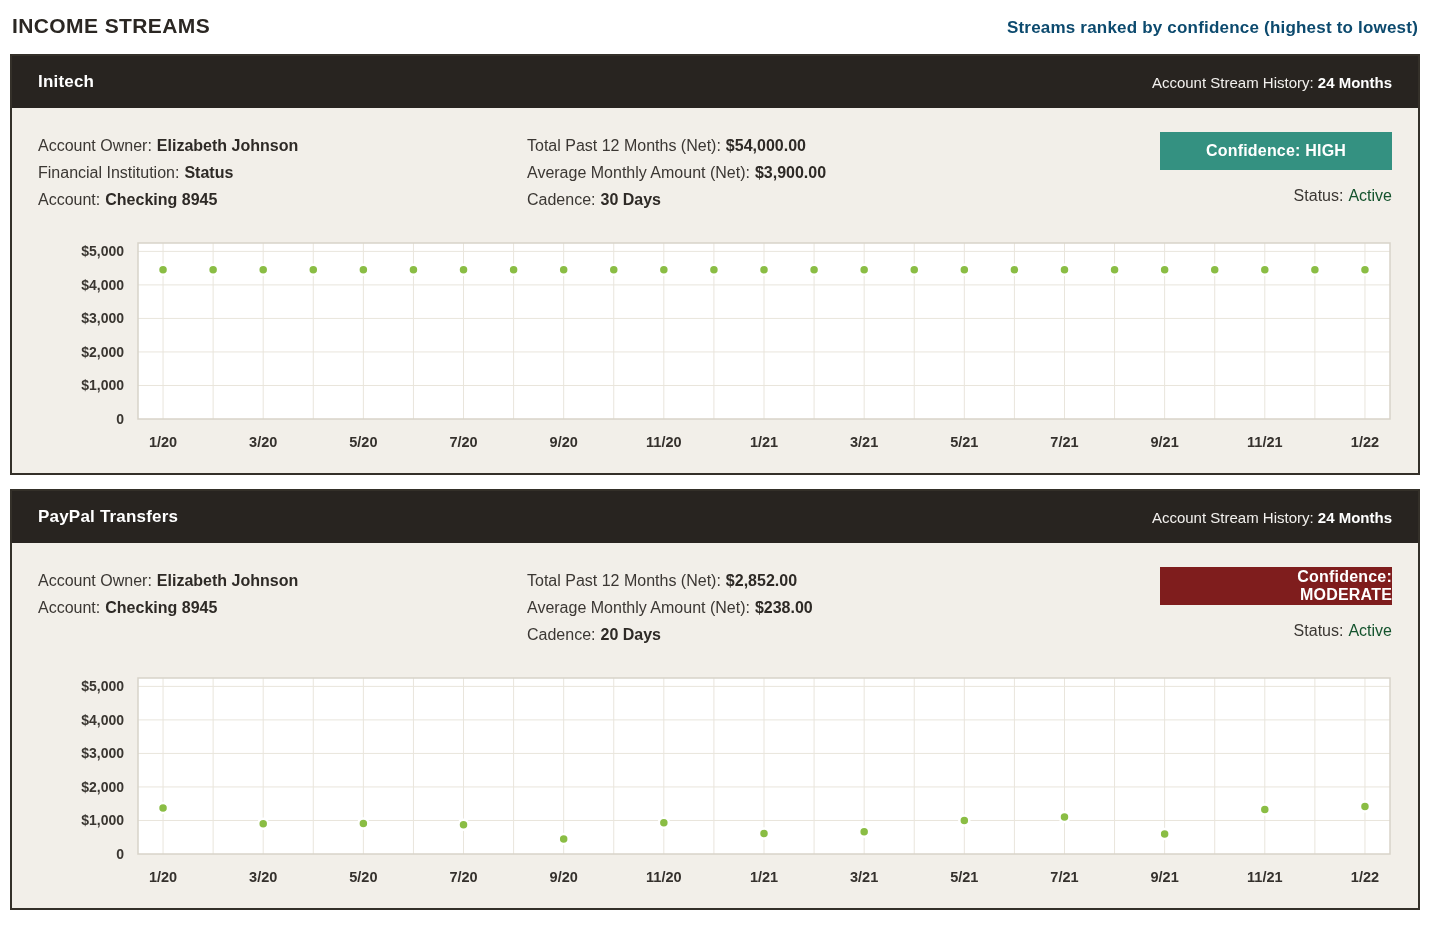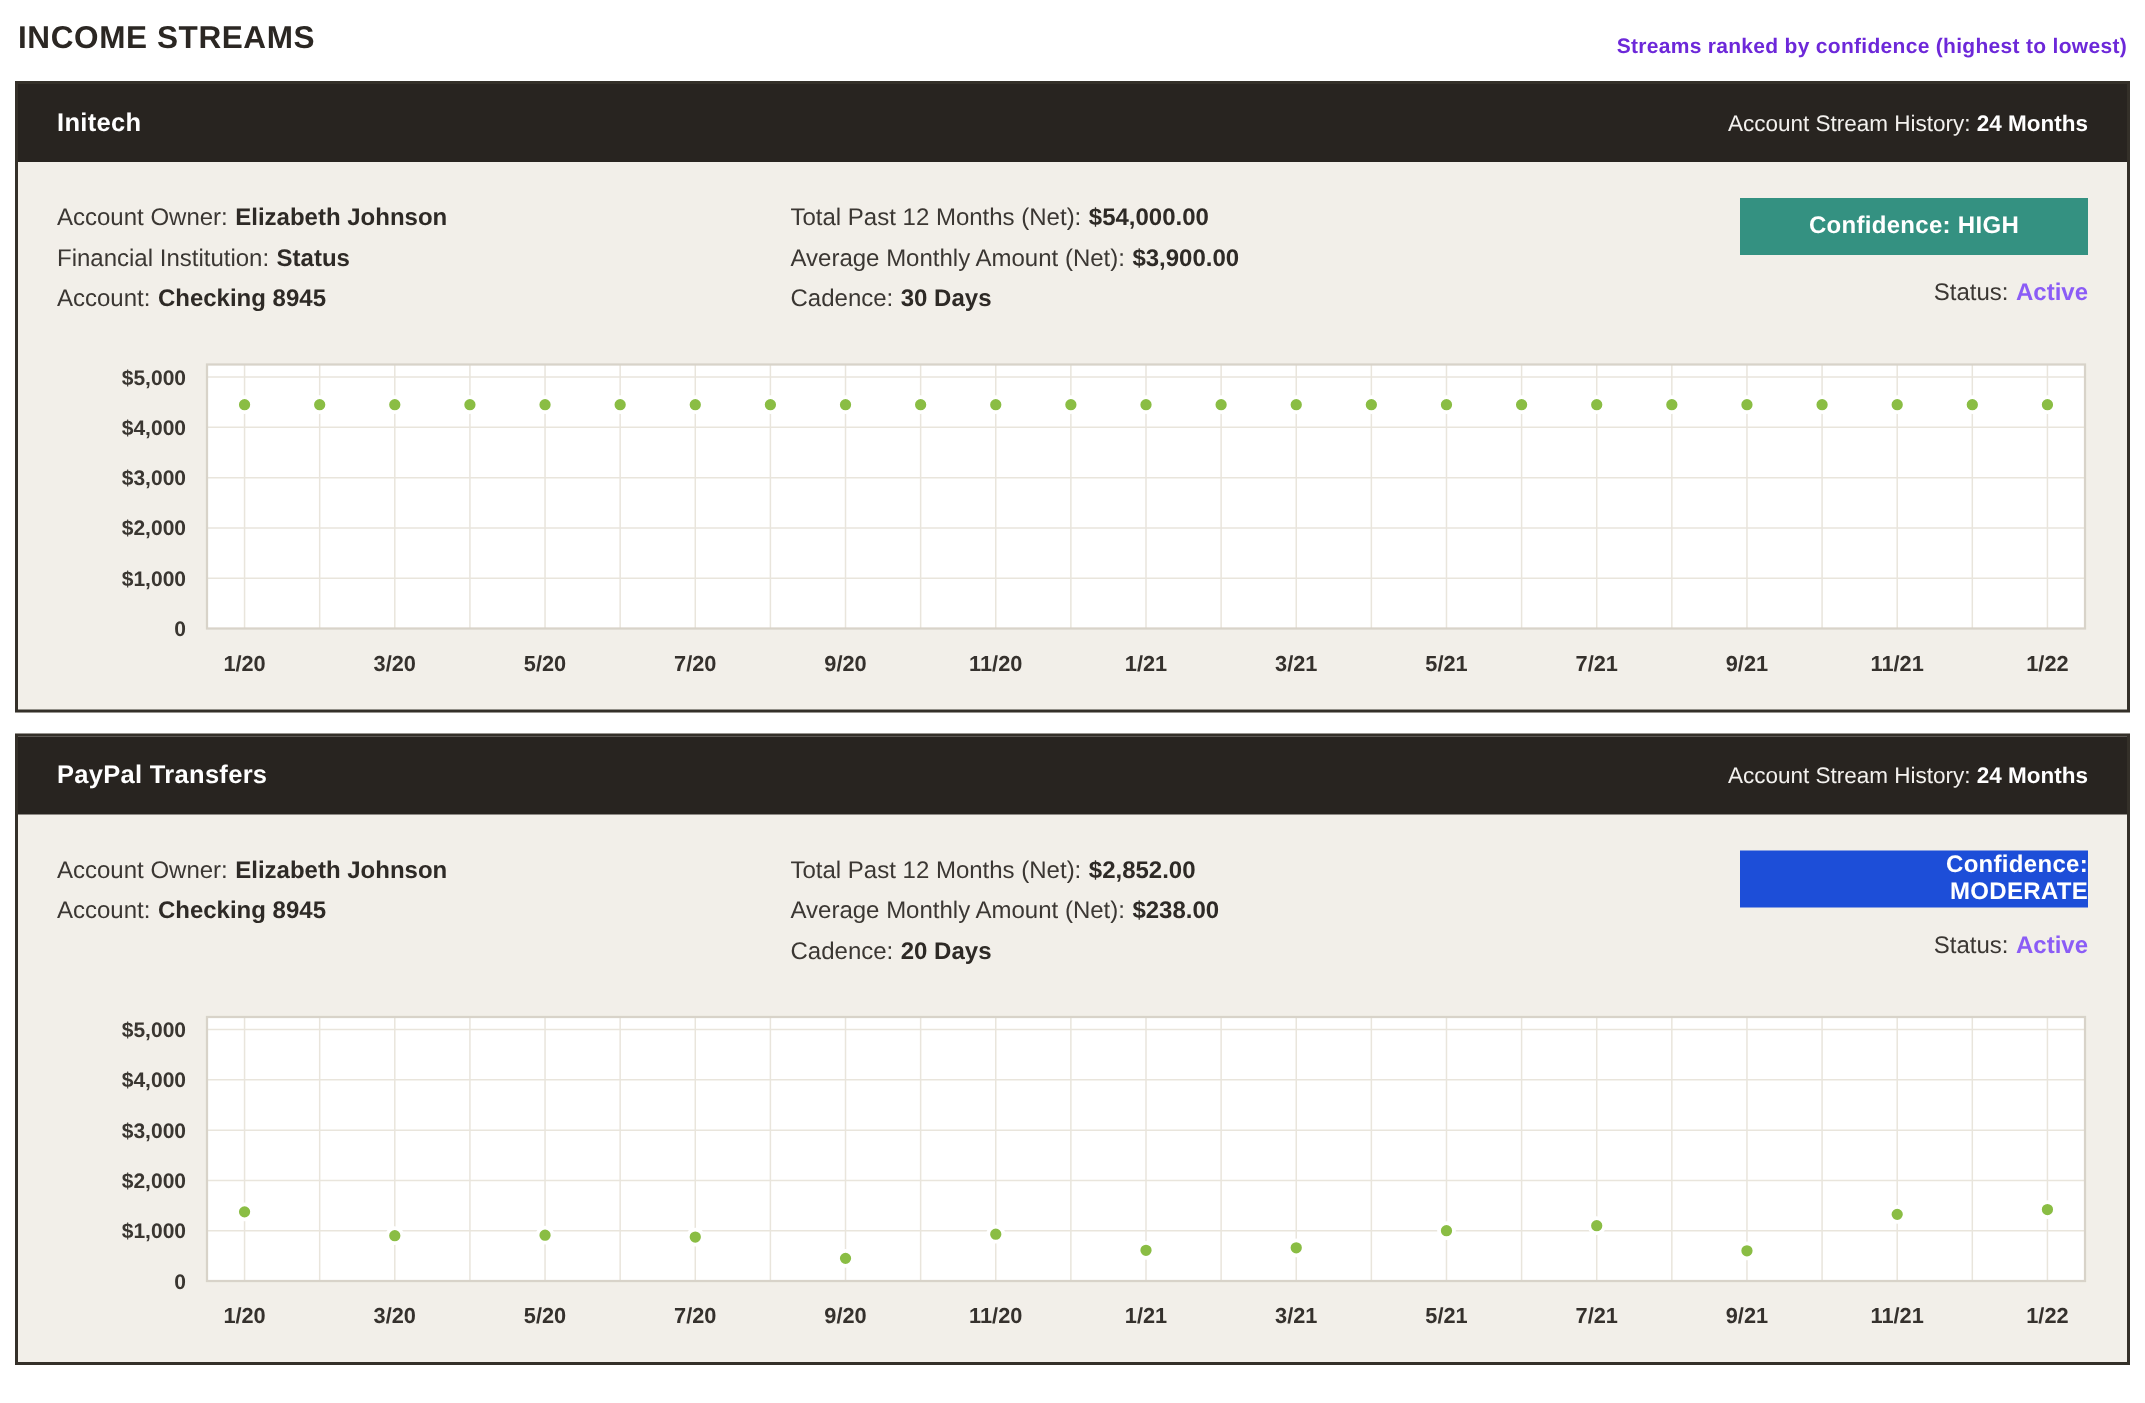--- a/index.html
+++ b/index.html
@@ -5,21 +5,21 @@
   html,body{margin:0;padding:0;background:#ffffff;}
   body{
     width:1430px;height:935px;box-sizing:border-box;
     font-family:"Liberation Sans",sans-serif;color:#35312d;
     -webkit-font-smoothing:antialiased;
   }
   .page{padding:10px 10px 0 10px;}
 
   .page-header{display:flex;justify-content:space-between;align-items:flex-end;padding:4px 2px 16px 2px;}
   .page-title{font-size:21px;font-weight:bold;letter-spacing:.4px;color:#2b2723;}
-  .page-subtitle{font-size:14px;font-weight:bold;color:#6d28d9;letter-spacing:.2px;}
+  .page-subtitle{font-size:17px;font-weight:bold;color:#0c4a6e;letter-spacing:.2px;}
 
   .card{border:2px solid #343029;background:#f2efe9;margin-bottom:14px;}
   .card-header{
     background:#282420;color:#ffffff;height:52px;
     display:flex;justify-content:space-between;align-items:center;
     padding:0 26px;
   }
   .card-title{font-size:17px;font-weight:bold;letter-spacing:.2px;}
   .card-history{font-size:15px;font-weight:normal;color:#f3f1ee;}
   .card-history .v{font-weight:bold;color:#ffffff;}
@@ -30,21 +30,21 @@
   .info-col{font-size:16px;line-height:27px;color:#3b3733;}
   .info-col .v{font-weight:bold;color:#2e2a26;margin-left:5px;}
   .info-col.left{width:489px;flex:none;}
   .info-col.mid{flex:1;}
   .info-right{flex:none;width:232px;margin-left:auto;text-align:right;}
   .badge{
     height:38px;display:flex;align-items:center;justify-content:center;
     color:#ffffff;font-size:16px;font-weight:bold;letter-spacing:.2px;
   }
   .status{margin-top:17px;font-size:16px;color:#3b3733;}
-  .status .v{font-weight:bold;color:#8b5cf6;margin-left:5px;}
+  .status .v{font-weight:normal;color:#14532d;margin-left:5px;}
 
   .chart{margin-top:22px;}
   .chart svg{display:block;width:100%;height:auto;}
   .chart text{font-family:"Liberation Sans",sans-serif;}
 </style>
 </head>
 <body>
 
 <div class="page">
 
@@ -198,21 +198,21 @@
             <span>Total Past 12 Months (Net):</span><span class="v">$2,852.00</span>
           </div>
           <div>
             <span>Average Monthly Amount (Net):</span><span class="v">$238.00</span>
           </div>
           <div>
             <span>Cadence:</span><span class="v">20 Days</span>
           </div>
         </div>
         <div class="info-right">
-          <div class="badge" style="background: #1d4ed8; padding-left: 44px;">Confidence: MODERATE</div>
+          <div class="badge" style="background: #7f1d1d; padding-left: 44px;">Confidence: MODERATE</div>
           <div class="status">
             <span>Status:</span><span class="v">Active</span>
           </div>
         </div>
       </div>
       <div class="chart">
           <svg viewBox="0 0 1354 224" xmlns="http://www.w3.org/2000/svg">
             <rect x="100" y="8" width="1252" height="176" fill="#ffffff"></rect>
             <line x1="125.03999999999999" y1="8" x2="125.03999999999999" y2="184" stroke="#e9e5dc" stroke-width="1"></line>
             <line x1="175.12" y1="8" x2="175.12" y2="184" stroke="#e9e5dc" stroke-width="1"></line>

